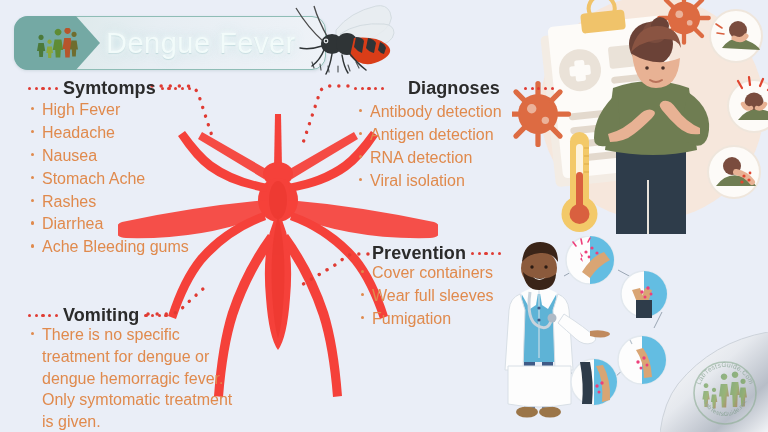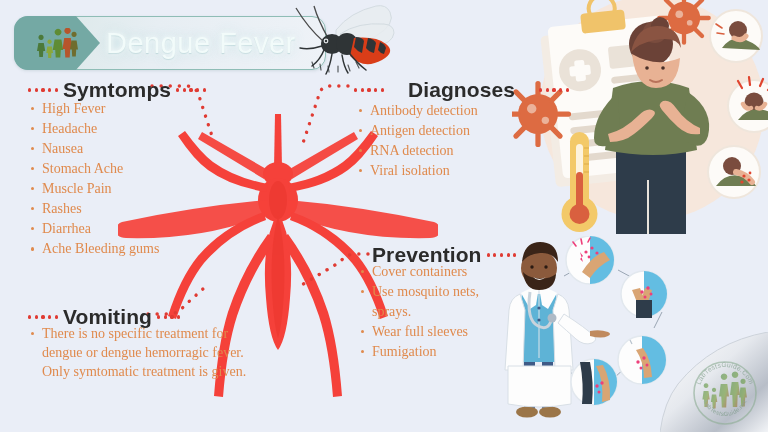--- a/index.html
+++ b/index.html
@@ -64,43 +64,43 @@
   
   .sec-head {
     position: absolute;
     display: flex;
     align-items: center;
     gap: 5px;
     white-space: nowrap;
   }
   .sec-head .label {
     font-family: "Liberation Sans", sans-serif;
-    font-size: 21px;
+    font-size: 18px;
     font-weight: 700;
     color: #2b2b2b;
     letter-spacing: .1px;
   }
   .dots {
     display: inline-flex;
     gap: 3.5px;
     align-items: center;
   }
   .dots i {
     display: block;
     width: 3.2px; height: 3.2px;
     border-radius: 50%;
     background: #e03b33;
   }
 
   
   .sec-list {
     position: absolute;
     list-style: none;
-    font-family: Liberation Serif, serif;
-    font-size: 14px;
+    font-family: Liberation Sans, sans-serif;
+    font-size: 16px;
     color: #e08a4d;
     line-height: 1.43;
   }
   .sec-list li {
     position: relative;
     padding-left: 12px;
     white-space: nowrap;
   }
   .sec-list li::before {
     content: "";
@@ -483,21 +483,20 @@
         <i></i>
         <i></i>
         <i></i>
       </span>
   </div>
   <ul class="sec-list" id="list-symptoms">
     <li>High Fever</li>
     <li>Headache</li>
     <li>Nausea</li>
     <li>Stomach Ache</li>
-    <li>Muscle Pain</li>
     <li>Rashes</li>
     <li>Diarrhea</li>
     <li>Ache Bleeding gums</li>
   </ul>
 
   <div class="sec-head" id="head-diagnoses">
     <span class="dots">
         <i></i>
         <i></i>
         <i></i>
@@ -525,21 +524,20 @@
     <span class="dots">
         <i></i>
         <i></i>
         <i></i>
         <i></i>
         <i></i>
       </span>
   </div>
   <ul class="sec-list wrap" id="list-prevention">
     <li>Cover containers</li>
-    <li>Use mosquito nets, sprays.</li>
     <li>Wear full sleeves</li>
     <li>Fumigation</li>
   </ul>
 
   <div class="sec-head" id="head-treatment">
     <span class="dots">
         <i></i>
         <i></i>
         <i></i>
         <i></i>

